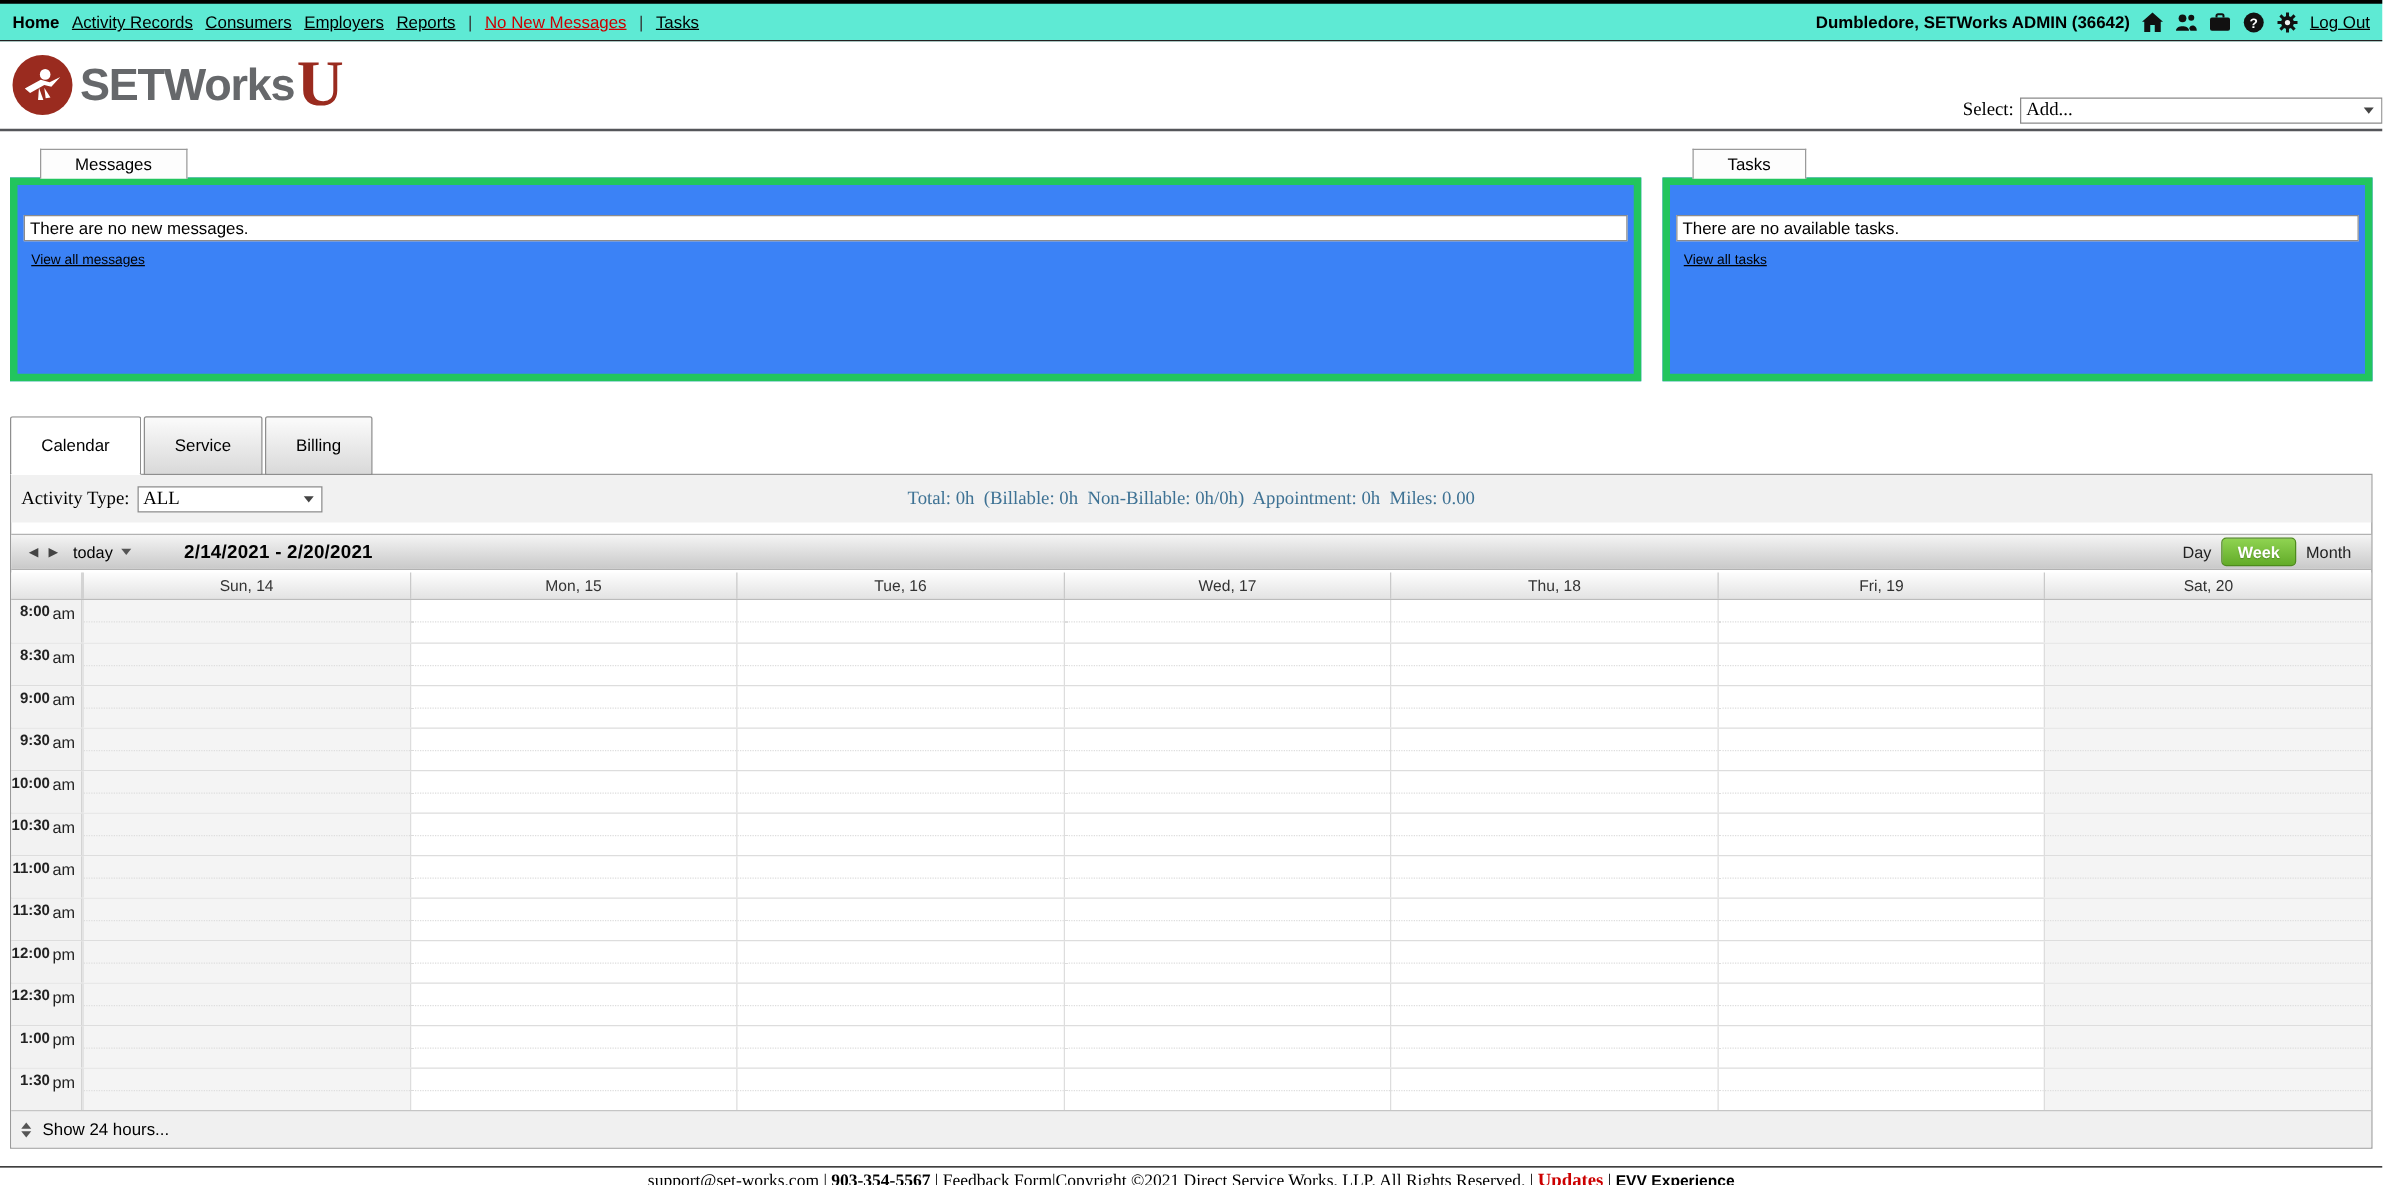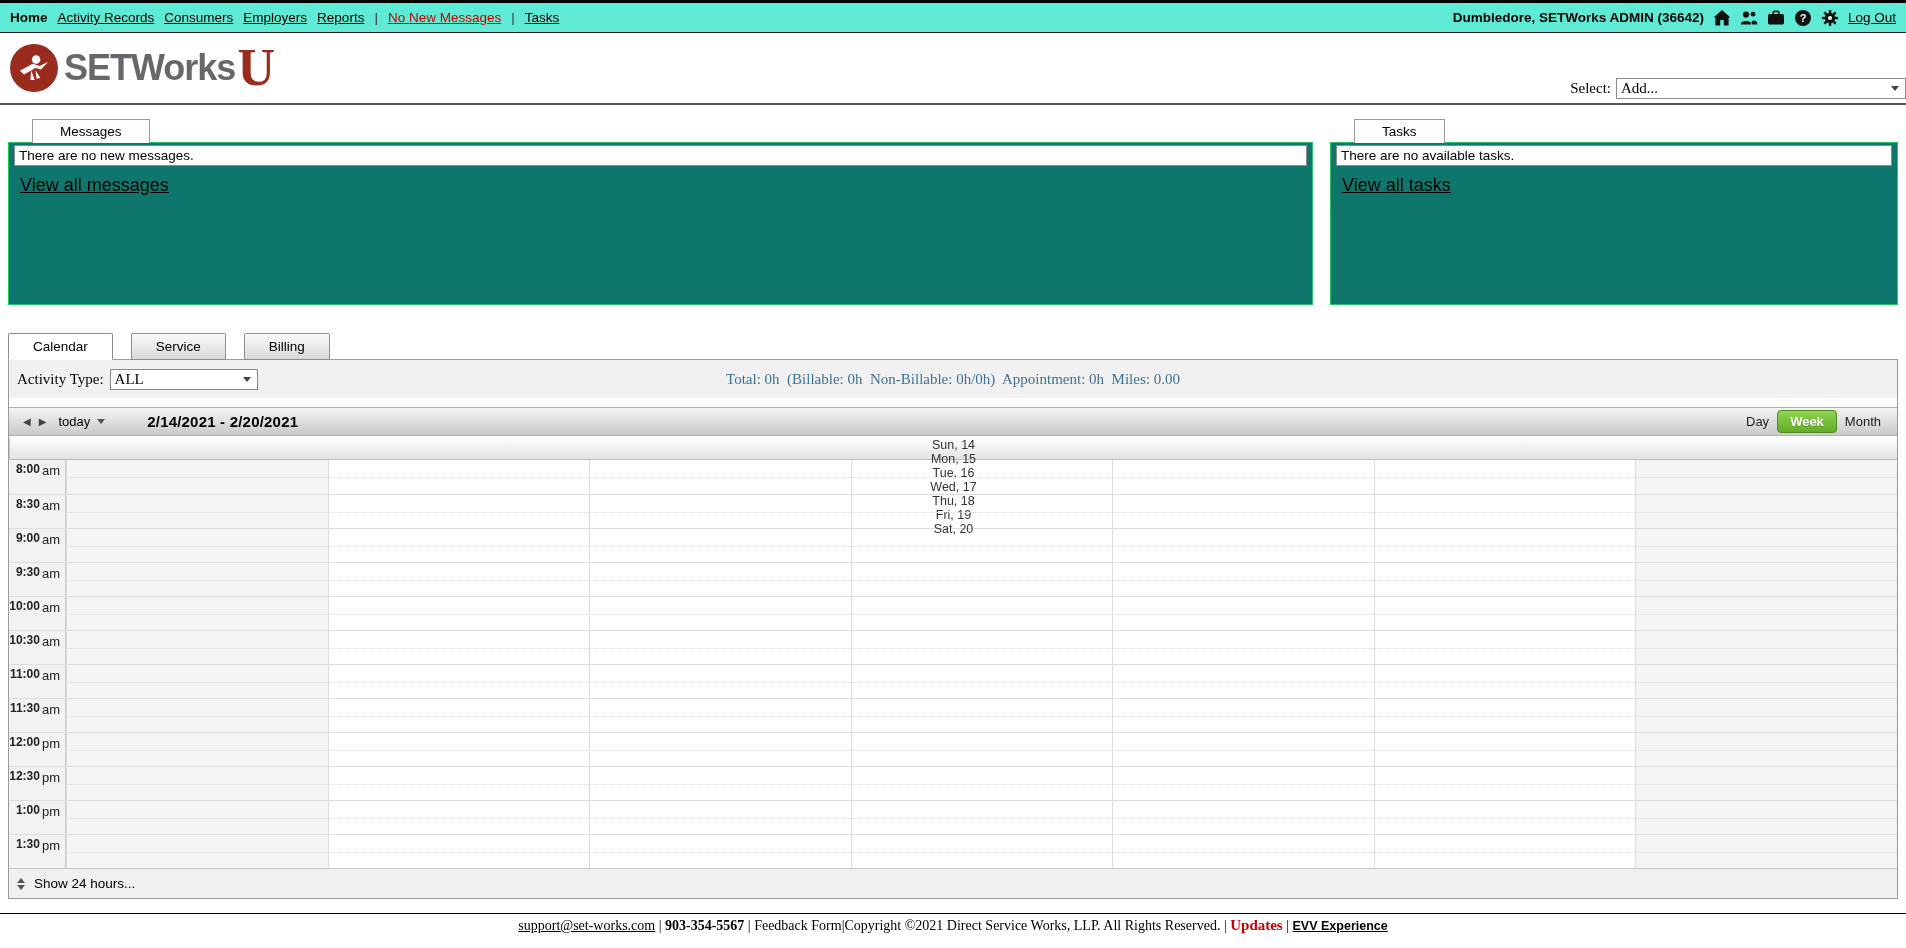--- a/index.html
+++ b/index.html
@@ -39,33 +39,33 @@
   .arrow-down { width:0; height:0; border-left:4px solid transparent;
     border-right:4px solid transparent; border-top:5px solid #444; margin-right:6px; }
   .hdr-select { width:290px; }
 
   
   .panels { display:flex; margin:13px 8px 0 8px; gap:17px; }
   .panel { }
   .panel-tab { display:inline-block; margin-left:24px; padding:4px 27px;
     border:1px solid #9a9a9a; border-bottom:none; background:#fdfdfd;
     font-size:13.5px; position:relative; top:1px; z-index:2; cursor:pointer; }
-  .panel-body { border:1px solid #22c55e; background:#0f766e; height:163px;
-    padding:2px 5px; position:relative; z-index:1; }
+  .panel-body { border:6px solid #22c55e; background:#3b82f6; height:163px;
+    padding:24px 5px; position:relative; z-index:1; }
   .panel-msgbox { background:#fff; border:1px solid #8c8c8c; height:21px;
     display:flex; align-items:center; padding-left:4px; font-size:13.5px; }
-  .panel-link { display:inline-block; margin:9px 0 0 6px; font-size:18px;
+  .panel-link { display:inline-block; margin:9px 0 0 6px; font-size:11px;
     text-decoration:underline; color:#000; cursor:pointer; }
   .panel-messages { width:1305px; }
   .panel-tasks { width:568px; }
 
   
   .main-tabs { display:flex; margin:27px 0 0 8px; position:relative; z-index:3; }
-  .mtab { padding:5px 24px; font-size:13.5px; border:1px solid #8e8e8e;
-    background:linear-gradient(#fbfbfb,#d9d9d9); margin-right:18px; cursor:pointer;
+  .mtab { padding:15px 24px; font-size:13.5px; border:1px solid #8e8e8e;
+    background:linear-gradient(#fbfbfb,#d9d9d9); margin-right:2px; cursor:pointer;
     border-radius:2px 2px 0 0; position:relative; top:1px; }
   .mtab.active { background:#fff; border-bottom:1px solid #fff; }
 
   
   .main-box { margin:0 8px; border:1px solid #9a9a9a; background:#fff; }
   .activity-bar { background:#f1f1f1; height:38px; display:flex; align-items:center;
     padding:0 8px; position:relative; margin-bottom:9px; }
   .activity-label { font-family:"Liberation Serif", serif; font-size:15px; margin-right:6px; }
   .activity-select { width:148px; }
   .totals { position:absolute; left:0; right:0; text-align:center;
@@ -84,21 +84,21 @@
   .date-range { font-size:15px; font-weight:bold; margin-left:42px; letter-spacing:.2px; }
   .spacer { flex:1; }
   .view-switcher { display:flex; align-items:center; gap:2px; }
   .view-btn { font-size:13px; color:#222; cursor:pointer; padding:3px 6px; }
   .view-btn.active { background:linear-gradient(#8fd351,#63ac29);
     border:1px solid #4e8a1d; border-radius:4px; color:#fff; font-weight:bold;
     padding:3px 12px; text-shadow:0 1px 1px rgba(0,0,0,.25); }
 
   
   .day-header-row { display:flex; height:22px;
-    background:linear-gradient(#fdfdfd,#e3e3e3); border-bottom:1px solid #bbb;flex-direction:column; }
+    background:linear-gradient(#fdfdfd,#e3e3e3); border-bottom:1px solid #bbb; }
   .corner-cell { width:57px; border-right:1px solid #c9c9c9; }
   .day-head { flex:1; display:flex; align-items:center; justify-content:center;
     font-size:12.5px; color:#333; border-left:1px solid #c9c9c9; }
   .day-head:first-of-type { border-left:none; }
   .cal-row { display:flex; height:34px; }
   .cal-row + .cal-row { border-top:1px solid #ddd; }
   .gutter { width:57px; background:#f2f2f2; border-right:1px solid #c9c9c9;
     display:flex; justify-content:flex-end; padding:2px 5px 0 0; }
   .gutter .t { font-size:12px; font-weight:bold; color:#222; }
   .gutter .ap { font-size:13px; color:#222; margin-left:2px; position:relative; top:1px; }

